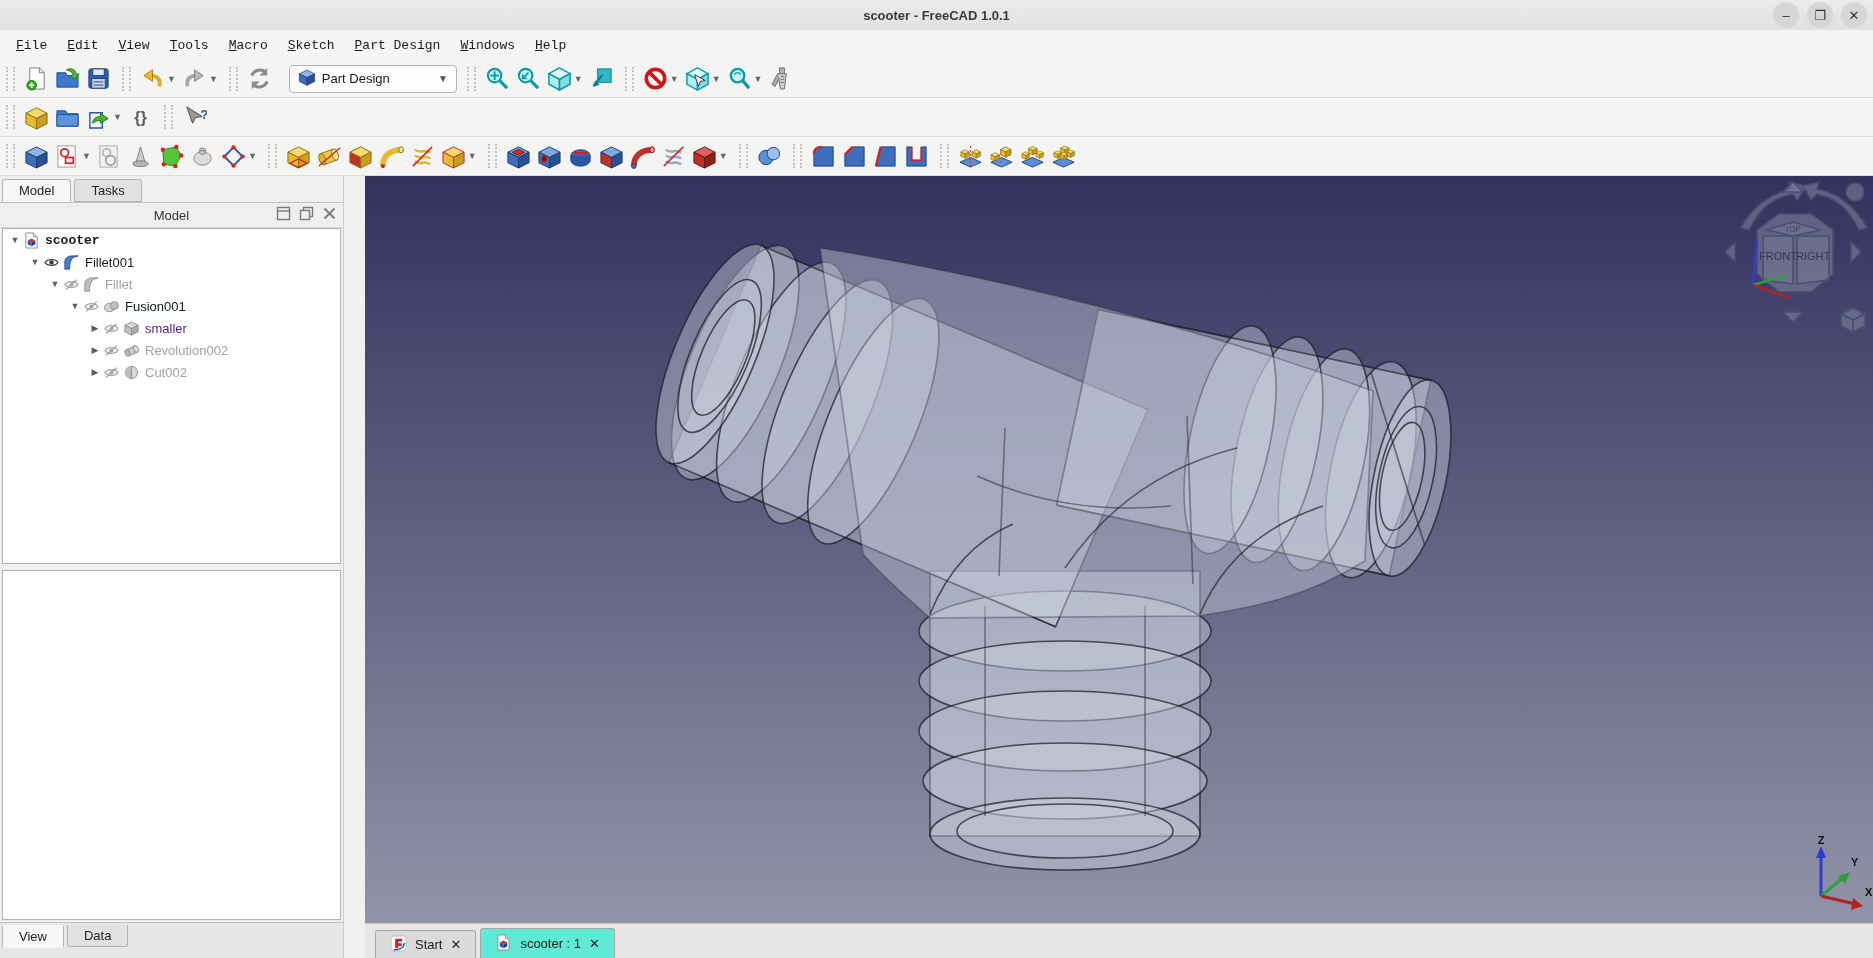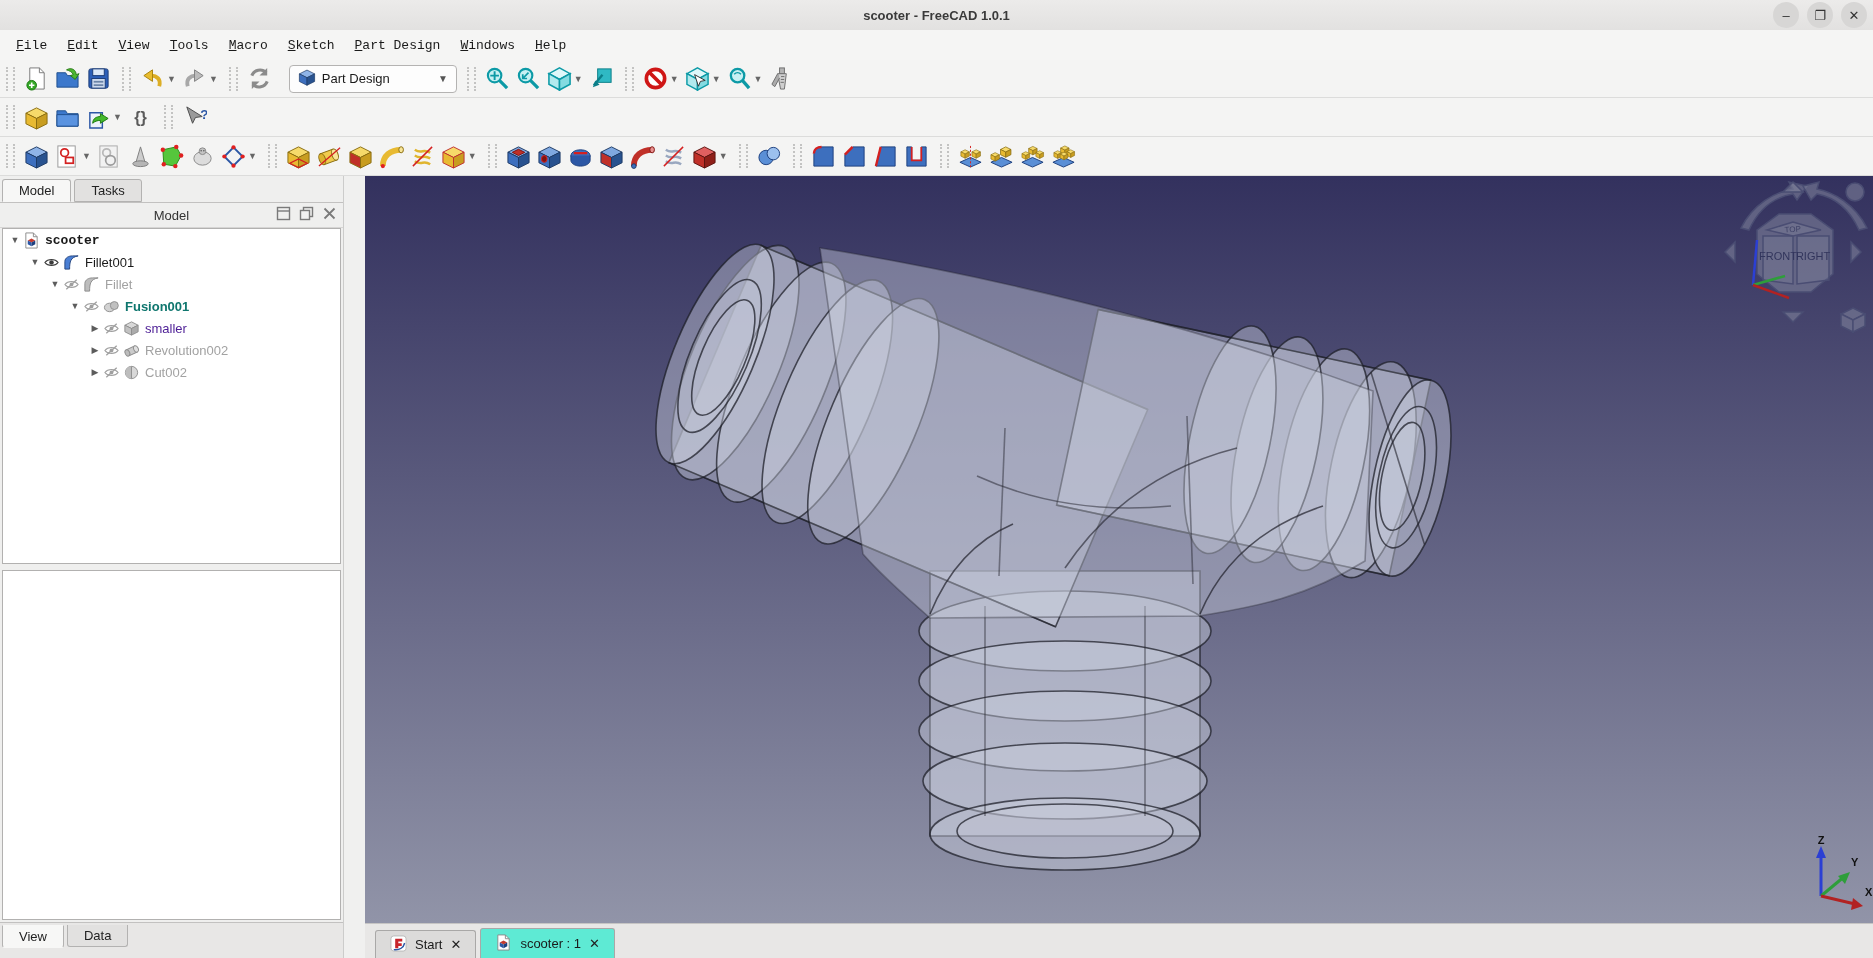--- a/index.html
+++ b/index.html
@@ -623,21 +623,21 @@
               <circle cx="9" cy="9" r="2" fill="#a0a0a0"></circle>
               <path d="M3.5 14L14.5 4" stroke="#a0a0a0" stroke-width="1.4"></path>
             </svg>
           </span>
           <span class="tree-ic">
             <svg viewBox="0 0 18 18">
               <ellipse cx="7" cy="10" rx="5.5" ry="4.5" fill="#d2d2d2" stroke="#909090"></ellipse>
               <circle cx="12" cy="8" r="4.2" fill="#c0c0c0" stroke="#909090"></circle>
             </svg>
           </span>
-          <span class="tree-label" style="color: #0f766e; font-weight: bold;">Fusion001</span>
+          <span class="tree-label" style="color: #0f172a;">Fusion001</span>
         </div>
         <div class="tree-row" style="padding-left: 84px;">
           <span class="tw" style="font-size: 9px;">▶</span>
           <span class="tree-ic">
             <svg viewBox="0 0 18 18">
               <path d="M2 9c3.2-4.2 10.8-4.2 14 0-3.2 4.2-10.8 4.2-14 0z" fill="none" stroke="#a0a0a0" stroke-width="1.2"></path>
               <circle cx="9" cy="9" r="2" fill="#a0a0a0"></circle>
               <path d="M3.5 14L14.5 4" stroke="#a0a0a0" stroke-width="1.4"></path>
             </svg>
           </span>

